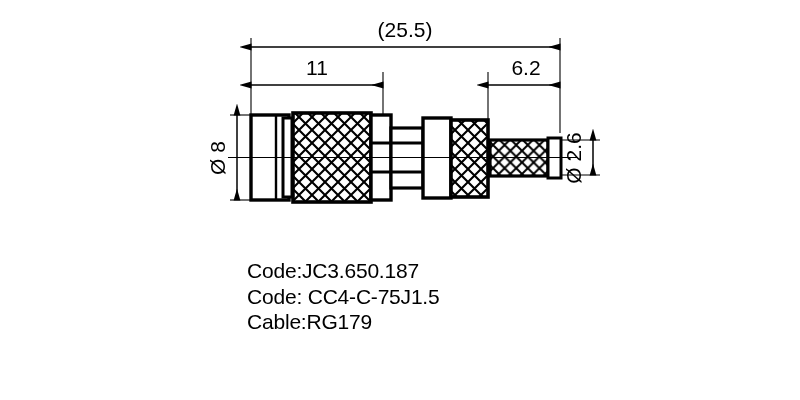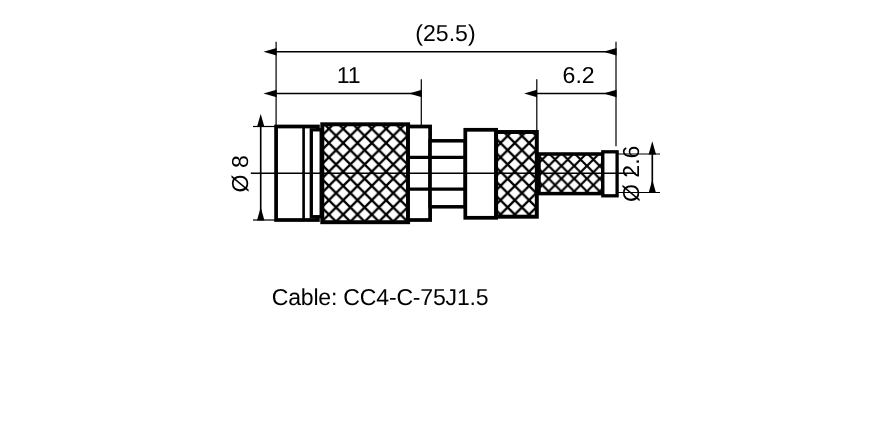--- a/index.html
+++ b/index.html
@@ -149,16 +149,18 @@
 
       <g>
         <rect x="548" y="138" width="13" height="40" fill="#ffffff" stroke="#000000" stroke-width="3"></rect>
       </g>
 
       <line x1="228" y1="157.5" x2="578" y2="157.5" stroke="#000000" stroke-width="1.2"></line>
     </g>
   </svg>
 
   <div class="caption-block">
-    <div class="caption-line">Cable: CC4-C-75J1.5</div>
+    <div class="caption-line">Code:JC3.650.187</div>
+    <div class="caption-line">Code: CC4-C-75J1.5</div>
+    <div class="caption-line">Cable:RG179</div>
   </div>
 
 </div>
 
 </body></html>

